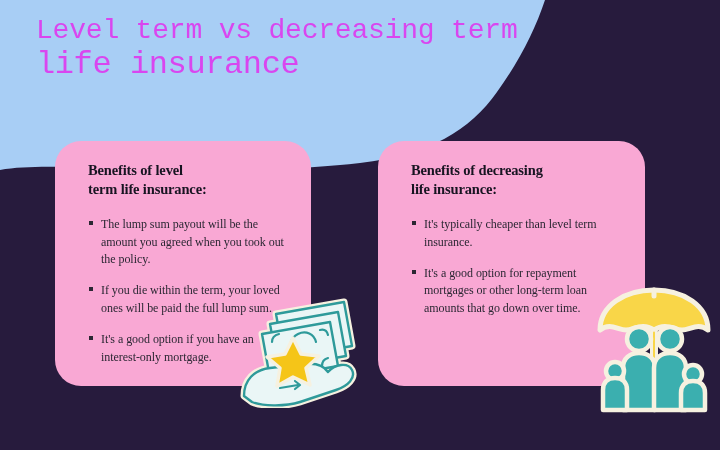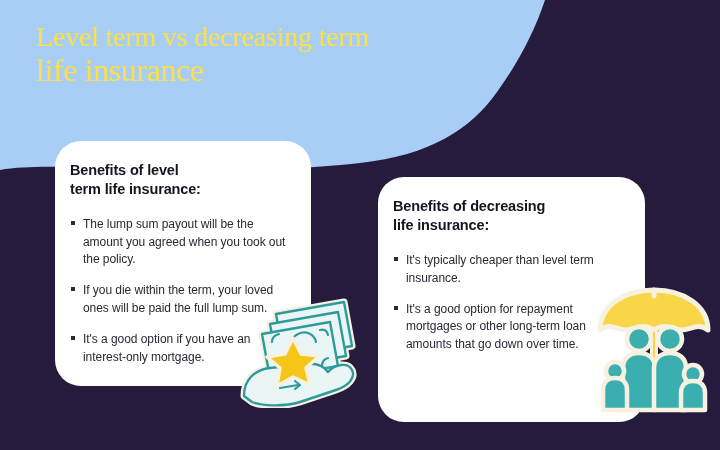--- a/index.html
+++ b/index.html
@@ -18,61 +18,61 @@
   .bg-svg {
     position: absolute;
     left: 0; top: 0;
     width: 720px; height: 450px;
   }
 
   
   .title-block {
     position: absolute;
     left: 36px;
-    top: 22px;
+    top: 16px;
     width: 470px;
-    font-family: Liberation Serif, serif;
-    color: #fde047;
+    font-family: Liberation Mono, monospace;
+    color: #d946ef;
     z-index: 5;
   }
   .title-line1 {
     font-size: 28px;
     line-height: 1.08;
     letter-spacing: -0.2px;
     white-space: nowrap;
   }
   .title-line2 {
     font-size: 32px;
     line-height: 1.1;
     letter-spacing: -0.4px;
     margin-top: 1px;
     white-space: nowrap;
   }
 
   
   .card {
     position: absolute;
-    background: #ffffff;
+    background: #f9a8d4;
     border-radius: 26px;
     z-index: 4;
     box-sizing: border-box;
-    padding: 20px 22px 18px 15px;
+    padding: 20px 22px 18px 33px;
+    font-family: Liberation Serif, serif;
   }
   #card-left {
     left: 55px;
     top: 141px;
     width: 256px;
     height: 245px;
   }
   #card-right {
     left: 378px;
     top: 141px;
     width: 267px;
     height: 245px;
-    margin-top: 36px;
   }
   .card-title {
     font-size: 14.5px;
     font-weight: bold;
     color: #171421;
     line-height: 1.32;
     letter-spacing: -0.15px;
     margin: 0 0 17px 0;
     white-space: pre-line;
   }

